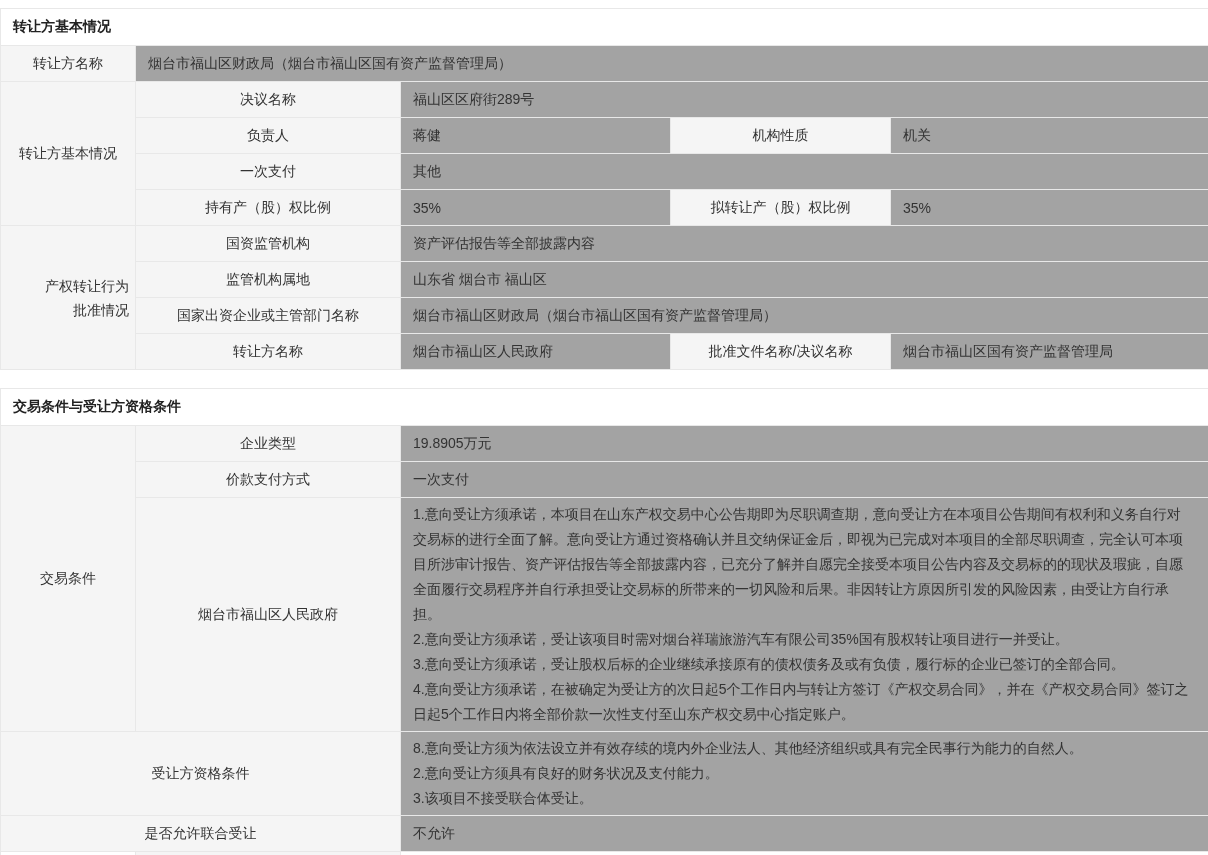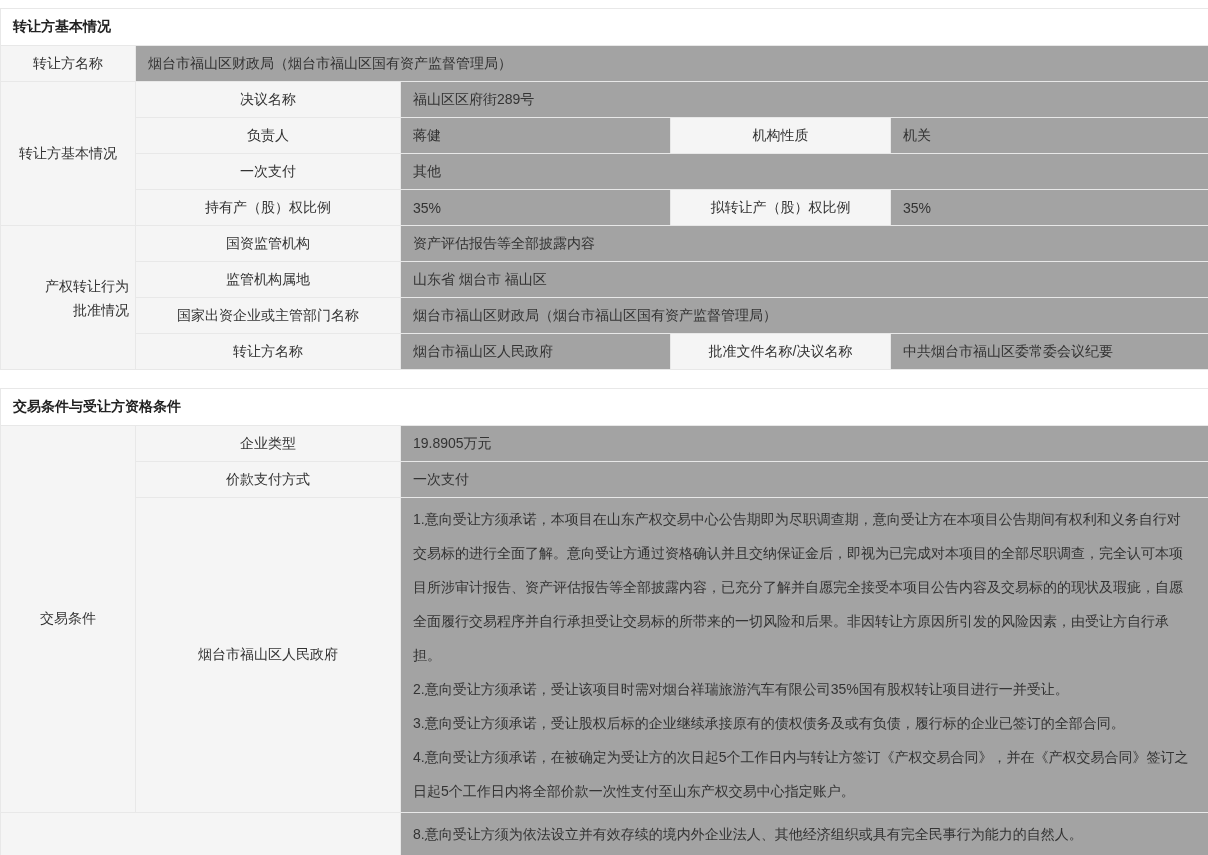--- a/index.html
+++ b/index.html
@@ -33,21 +33,21 @@
   td.lbl{
     background:var(--label-bg);text-align:center;
     height:35px;padding:0 6px;
   }
   td.val{
     background:#a3a3a3;text-align:left;
     height:35px;padding:0 14px 0 12px;
   }
   td.pre{white-space:pre-line;line-height:24px;text-align:right;}
   td.longtext{
-    white-space:pre-line;line-height:34px;
+    white-space:pre-line;line-height:25px;
     padding:4px 14px 4px 12px;height:auto;
   }
   td.plain{background:#ffffff;}
   .gap{height:18px;background:var(--page-bg);}
   tr.sliver td{height:6px;padding:0;}
 </style>
 </head>
 <body>
 
 <div class="page">
@@ -100,21 +100,21 @@
       <td class="val" colspan="3">山东省 烟台市 福山区</td>
     </tr>
     <tr>
       <td class="lbl">国家出资企业或主管部门名称</td>
       <td class="val" colspan="3">烟台市福山区财政局（烟台市福山区国有资产监督管理局）</td>
     </tr>
     <tr>
       <td class="lbl">转让方名称</td>
       <td class="val">烟台市福山区人民政府</td>
       <td class="lbl">批准文件名称/决议名称</td>
-      <td class="val">中共烟台市福山区委常委会议纪要</td>
+      <td class="val">烟台市福山区国有资产监督管理局</td>
     </tr>
   </tbody>
     </table>
 
   <div class="gap"></div>
 
   <table class="tbl">
     <colgroup>
       <col style="width:135px">
         <col style="width:265px">

